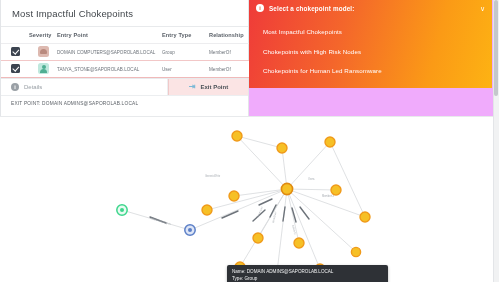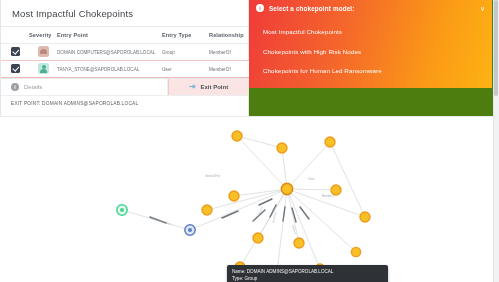--- a/index.html
+++ b/index.html
@@ -3,21 +3,21 @@
 <meta charset="utf-8">
 <style>
   * { box-sizing: border-box; margin: 0; padding: 0; }
   html, body {
     width: 499px; height: 282px;
     overflow: hidden;
     background: #ffffff;
     font-family: "Liberation Sans", sans-serif;
     color: #2f3337;
   }
-  #app { position: relative; width: 499px; height: 282px; background: #4d7c0f; }
+  #app { position: relative; width: 499px; height: 282px; background: #f0abfc; }
 
   
   #left-panel {
     position: absolute; left: 0; top: 0; width: 249px; height: 116px;
     background: #fff; border-right: 1px solid #e3e5e8;
   }
   #panel-title {
     padding: 8px 0 7px 12px; font-size: 9.5px; color: #41464b; letter-spacing: .15px;
   }
   #table-wrap { border-top: 1px solid #e8eaec; }

